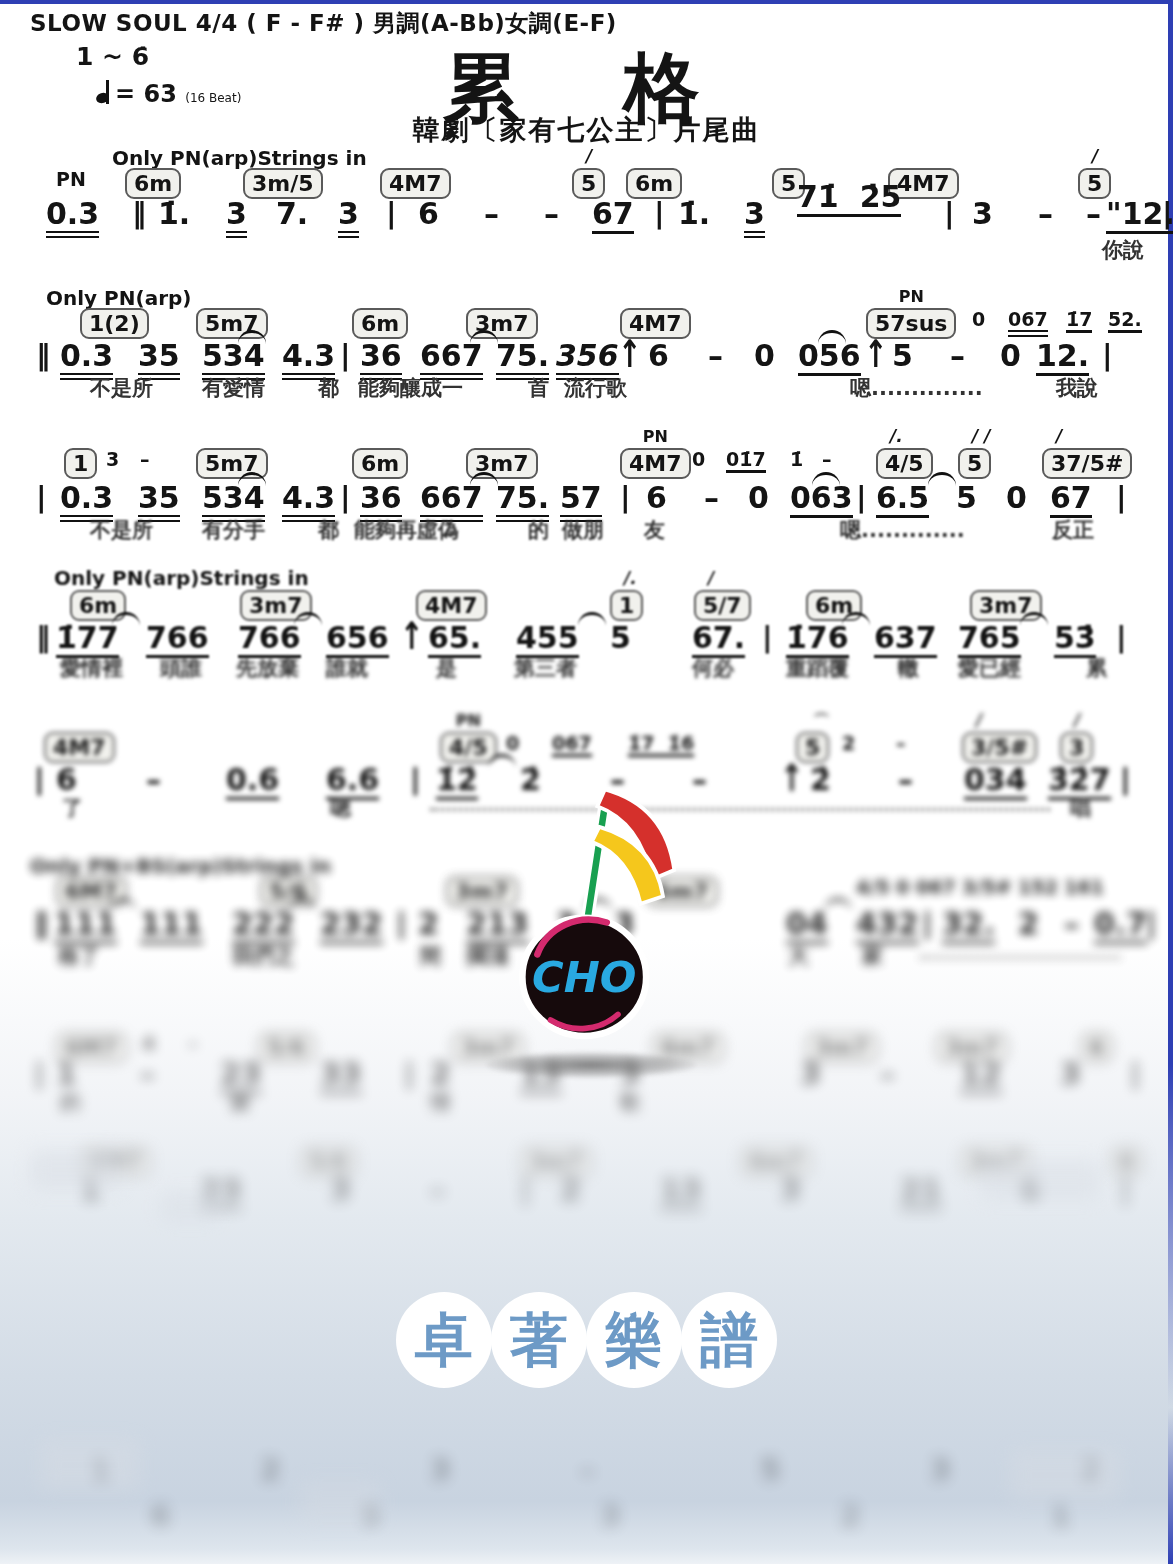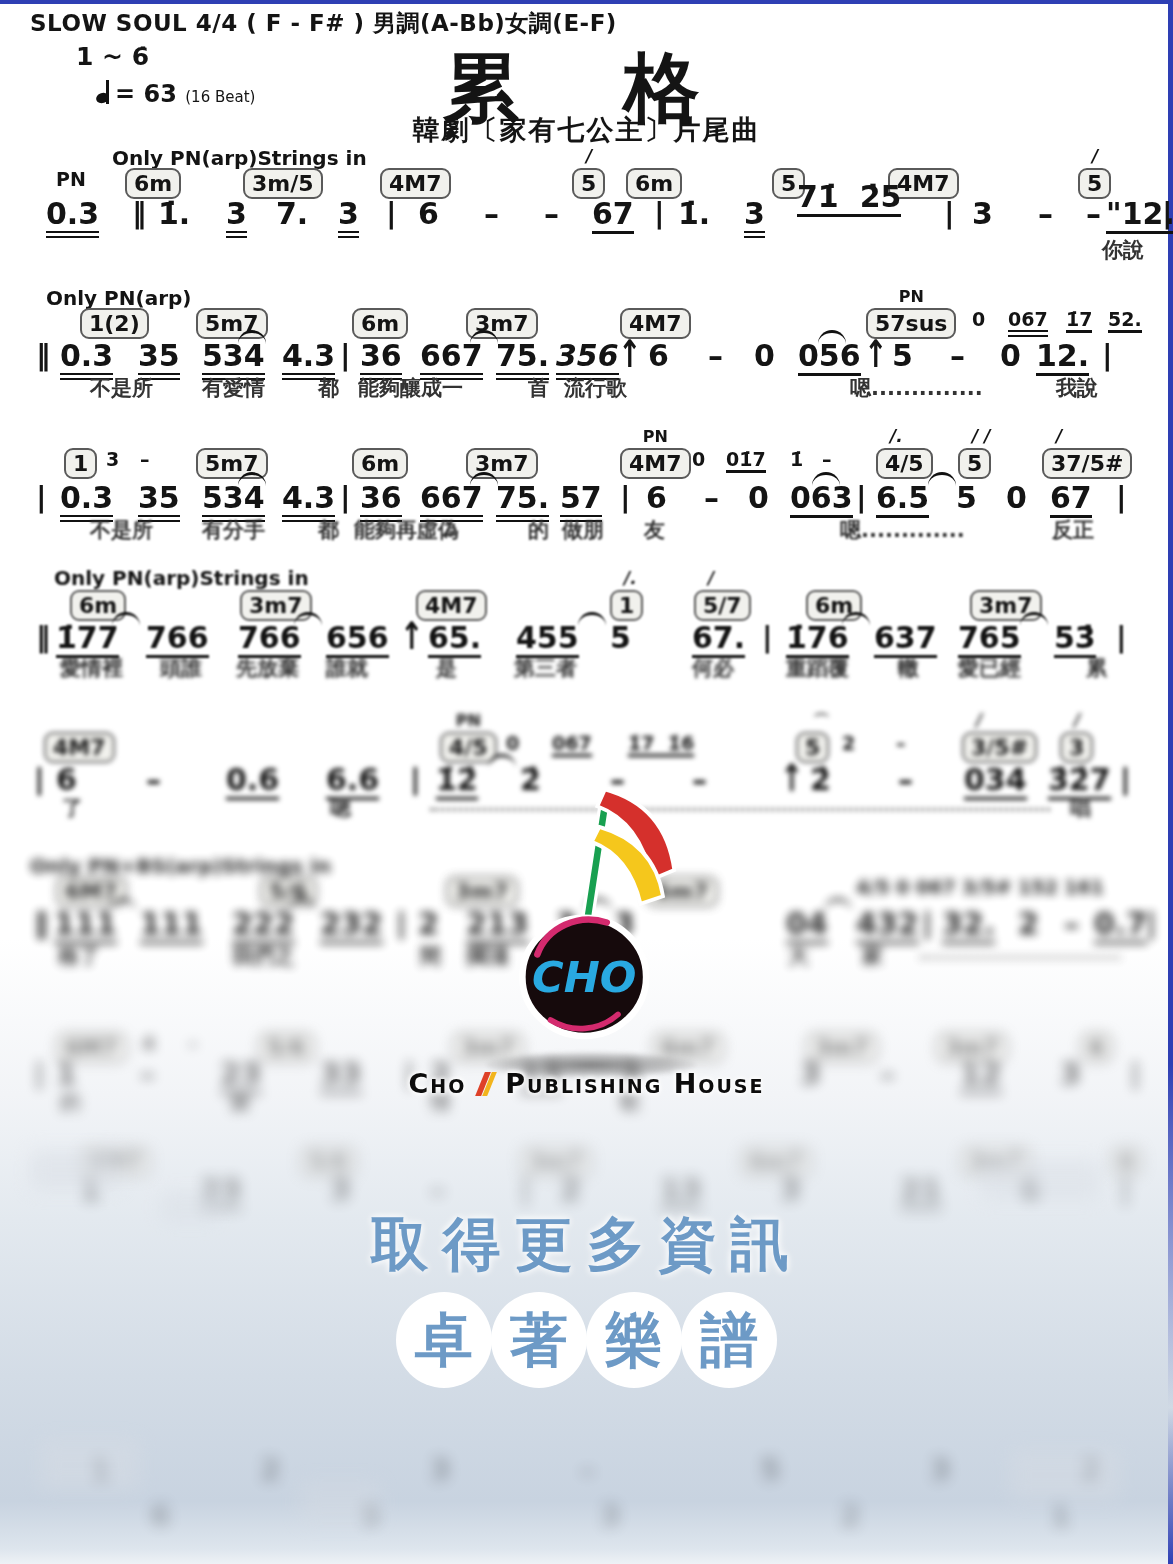--- a/index.html
+++ b/index.html
@@ -8,21 +8,21 @@
         background:linear-gradient(180deg,#ffffff 0%,#ffffff 60%,#f2f4f7 70%,#e3e9ef 78%,#d3dce6 88%,#c8d3e0 96%,#dde5ed 99%,#eef2f6 100%);}
   .border-top{position:absolute;left:0;top:0;width:100%;height:4px;}
   .border-right{position:absolute;right:0;top:0;width:5px;height:100%;}
 
   
   .style-line{position:absolute;left:30px;top:8px;font-size:23px;font-weight:700;letter-spacing:.5px;}
   .range{position:absolute;left:76px;top:42px;font-size:25px;font-weight:700;}
   .tempo{position:absolute;left:96px;top:80px;font-size:24px;font-weight:700;}
   .qnote-head{display:inline-block;width:13px;height:10px;background:#111;border-radius:50%;transform:rotate(-18deg);vertical-align:-1px;}
   .qnote-stem{display:inline-block;width:3px;height:24px;background:#111;vertical-align:-2px;margin-left:-3px;margin-right:6px;}
-  .tempo-beat{font-size:15px;font-weight:400;}
+  .tempo-beat{font-size:12px;font-weight:400;}
   .title{position:absolute;left:0;top:38px;width:100%;text-align:center;font-size:76px;font-weight:900;letter-spacing:105px;padding-left:74px;box-sizing:border-box;}
   .subtitle{position:absolute;left:0;top:112px;width:100%;text-align:center;font-size:27px;font-weight:700;letter-spacing:2px;}
   .credits{position:absolute;right:26px;top:4px;text-align:right;font-size:24px;font-weight:700;line-height:29px;}
   .credits .label-line{letter-spacing:2px;}
   .credits .record{font-size:22px;font-weight:700;letter-spacing:0;}
 
   
   .system{position:absolute;left:0;top:0;width:100%;height:100%;pointer-events:none;}
   .tok{position:absolute;white-space:pre;}
   .slabel{font-size:20px;font-weight:700;}
@@ -396,26 +396,20 @@
     <line x1="120" y1="14" x2="98" y2="158" stroke="#ffffff" stroke-width="14" stroke-linecap="round"></line>
     <line x1="120" y1="14" x2="98" y2="158" stroke="#18a050" stroke-width="7" stroke-linecap="round"></line>
     <path d="M118,10 C162,22 186,52 192,96 L168,106 C160,66 142,40 110,28 Z" fill="#d5302c" stroke="#ffffff" stroke-width="4"></path>
     <path d="M112,50 C154,62 174,88 180,124 L156,132 C148,98 130,76 104,66 Z" fill="#f5c71c" stroke="#ffffff" stroke-width="4"></path>
     <ellipse cx="96" cy="210" rx="66" ry="63" fill="#160a0c" stroke="#ffffff" stroke-width="7"></ellipse>
     <path d="M46,186 A58,55 0 0 1 120,152" fill="none" stroke="#d42a6e" stroke-width="7" stroke-linecap="round"></path>
     <path d="M60,256 A58,55 0 0 0 132,250" fill="none" stroke="#d42a6e" stroke-width="6" stroke-linecap="round"></path>
     <text x="96" y="226" text-anchor="middle" font-family="DejaVu Sans, Liberation Sans, sans-serif" font-size="46" font-weight="bold" font-style="italic" fill="#29a9e1">CHO</text>
   </svg>
 
-  <div class="brand-line">
-    <span>Cho</span>
-    <span class="brand-slash red"></span><span class="brand-slash yellow"></span>
-    <span>Publishing House</span>
-  </div>
-
-  <div class="promo">取得更多資訊</div>
+
   <div class="promo-circles">
     <span class="promo-circle">卓</span>
     <span class="promo-circle">著</span>
     <span class="promo-circle">樂</span>
     <span class="promo-circle">譜</span>
   </div>
 </div>
 
 </body></html>

